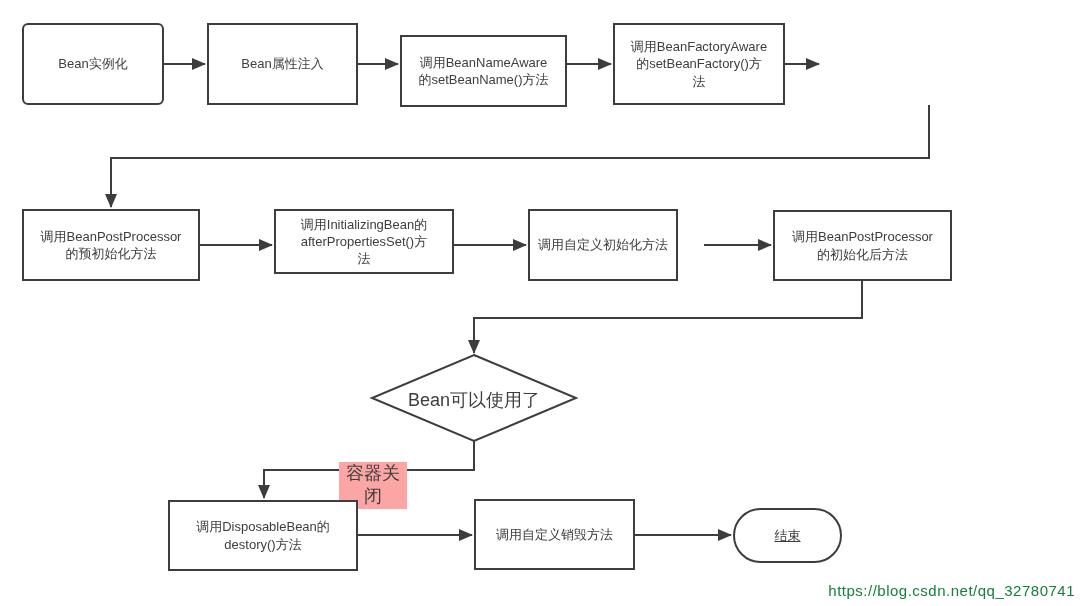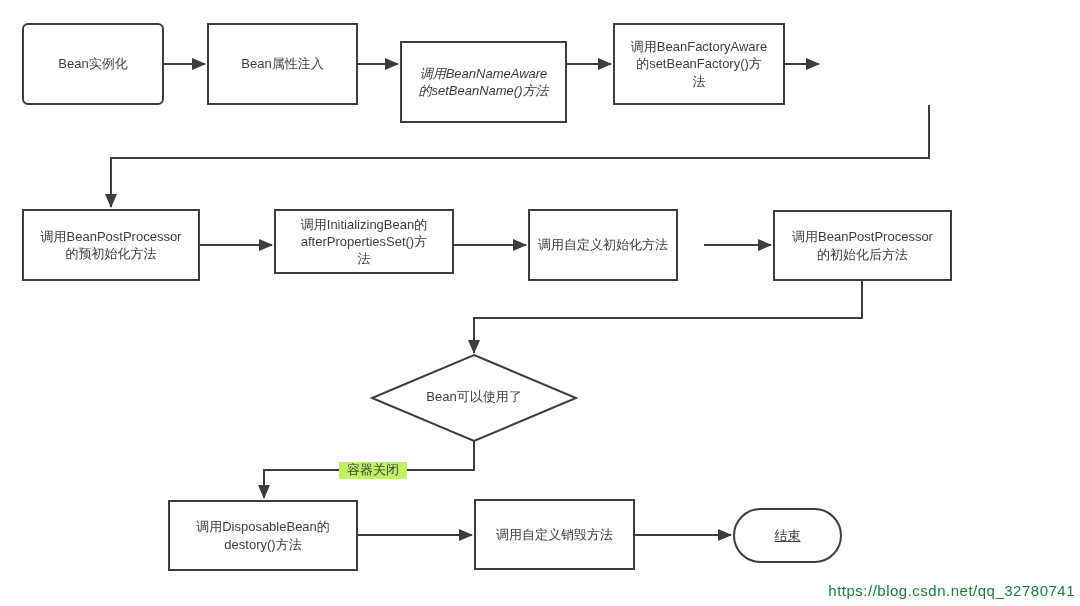--- a/index.html
+++ b/index.html
@@ -36,42 +36,42 @@
     white-space: pre-line;
     padding: 2px 4px;
   }
   .pill {
     border-radius: 28px;
     text-decoration: underline;
   }
   .float-label {
     position: absolute;
     color: #3d3d3d;
-    font-size: 13px;
+    font-size: 18px;
     line-height: 1.3;
     text-align: center;
     white-space: pre-line;
   }
   .edge-label {
-    background: #bef264;
+    background: #fca5a5;
     padding: 0 1px;
   }
   #watermark {
     position: absolute;
     right: 5px;
     bottom: 7px;
     font-size: 15px;
     color: #15803d;
     letter-spacing: 0.5px;
   }
 
   
   #n1  { left: 22px;  top: 23px;  width: 142px; height: 82px; border-radius: 6px; }
   #n2  { left: 207px; top: 23px;  width: 151px; height: 82px; }
-  #n3  { left: 400px; top: 41px;  width: 167px; height: 82px; font-style: italic; }
+  #n3  { left: 400px; top: 35px;  width: 167px; height: 72px; }
   #n4  { left: 613px; top: 23px;  width: 172px; height: 82px; }
   #n5  { left: 821px; top: 23px;  width: 217px; height: 82px; }
   #n6  { left: 22px;  top: 209px; width: 178px; height: 72px; }
   #n7  { left: 274px; top: 209px; width: 180px; height: 65px; }
   #n8  { left: 528px; top: 209px; width: 150px; height: 72px; }
   #n9  { left: 773px; top: 210px; width: 179px; height: 71px; }
   #decision-label { left: 374px; top: 389px; width: 200px; }
   #n10 { left: 168px; top: 500px; width: 190px; height: 71px; }
   #n11 { left: 474px; top: 499px; width: 161px; height: 71px; text-align: right; }
   #end { left: 733px; top: 508px; width: 109px; height: 55px; }

